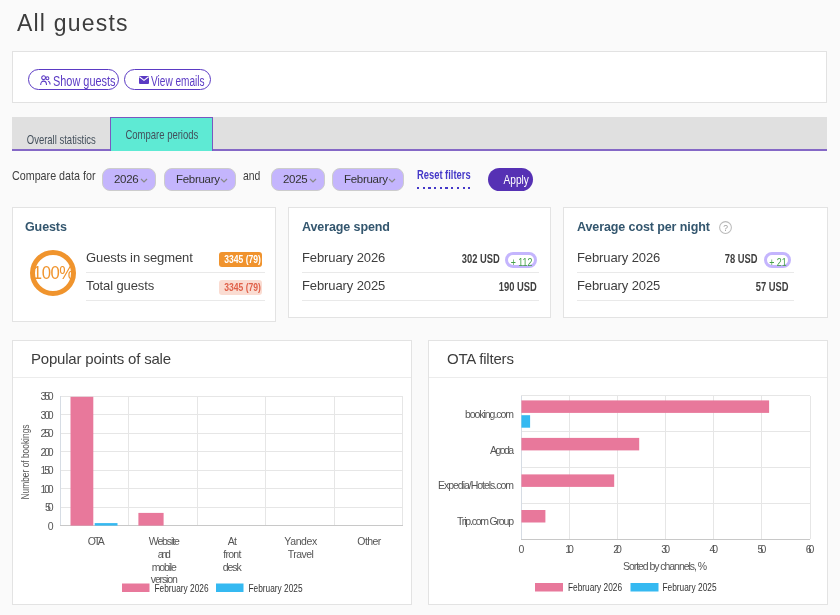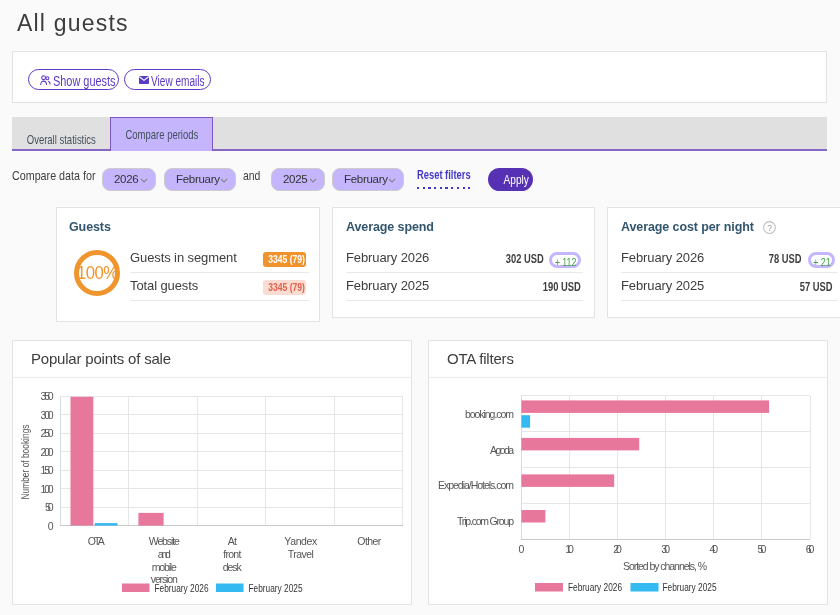--- a/index.html
+++ b/index.html
@@ -9,31 +9,31 @@
 .abs { position:absolute; }
 .sx { display:inline-block; white-space:nowrap; }
 h1 { position:absolute; left:17px; top:10px; font-size:23px; font-weight:400; color:#3d3d3d; letter-spacing:1.2px; }
 .panel { position:absolute; left:12px; top:51px; width:815px; height:52px; background:#fff; border:1px solid #e2e2e2; }
 .btn { position:absolute; top:17px; height:21px; border:1px solid #5b3ac4; border-radius:11px; color:#5b3ac4; font-size:14px; background:#fff; white-space:nowrap;padding-left:24px; }
 .btn svg { position:absolute; }
 .btn .sx { position:absolute; transform-origin:left center; }
 .tabstrip { position:absolute; left:12px; top:117px; width:815px; height:34px; background:#e0e0e0; border-bottom:2px solid #8568c6; }
 .tab { position:absolute; top:117px; height:44px; font-size:13px; color:#44505c; display:flex; align-items:center; justify-content:center; white-space:nowrap; }
 .tab .sx { transform:scaleX(0.73); transform-origin:center; }
-.tab.active { background:#c4b5fd; border:1px solid #7a58c0; border-bottom:none; height:34px; z-index:2; }
+.tab.active { background:#5eead4; border:1px solid #7a58c0; border-bottom:none; height:34px; z-index:2; }
 .filters { position:absolute; left:0; top:160px; width:840px; height:40px; font-size:13px; color:#3e3e3e; }
 .flabel { position:absolute; top:8px; transform-origin:left center; }
 .select { position:absolute; top:8px; height:23px; border:1px solid #ccc; border-radius:8px; background:#c4b5fd; font-size:11.5px; color:#333; }
 .select .sx { position:absolute; left:11px; top:4px; letter-spacing:-0.3px; }
 .select .chev { position:absolute; right:7px; top:9px; }
 .reset { position:absolute; left:417px; top:7px; font-size:13px; font-weight:bold; color:#4438c8; white-space:nowrap; }
 .reset .sx { transform:scaleX(0.72); transform-origin:left center; }
 .apply { position:absolute; left:488px; top:8px; width:45px; height:23px; background:#5631b4; border-radius:12px; color:#fff; font-size:13px; display:flex; align-items:center; justify-content:flex-end; }
 .apply .sx { transform:scaleX(0.78); transform-origin:center; }
-.card { position:absolute; top:207px; background:#fff; border:1px solid #e3e3e3;margin-left:44px; }
+.card { position:absolute; top:207px; background:#fff; border:1px solid #e3e3e3; }
 .ctitle { position:absolute; top:12px; font-size:12.5px; font-weight:bold; color:#33566e; letter-spacing:-0.1px; white-space:nowrap; }
 .row-label { font-size:13px; color:#3e3e3e; letter-spacing:-0.1px; white-space:nowrap; }
 .sep { position:absolute; height:1px; background:#e9e9e9; }
 .badge1 { position:absolute; background:#f0932d; border-radius:3px; color:#fff; font-size:11px; font-weight:bold; height:15px; line-height:15px; text-align:center; white-space:nowrap; }
 .badge1 .sx, .badge2 .sx { transform:scaleX(0.78); transform-origin:center; }
 .badge2 { position:absolute; background:#fadcd2; border-radius:3px; color:#e0614a; font-size:11px; font-weight:bold; height:15px; line-height:15px; text-align:center; white-space:nowrap; }
 .gbadge { position:absolute; border:3px solid #c4b5fd; border-radius:8px; color:#43a047; font-size:11px; height:16px; line-height:14px; text-align:center; white-space:nowrap; }
 .gbadge .sx { transform:scaleX(0.8); transform-origin:center; }
 .val { position:absolute; font-size:13px; font-weight:bold; color:#3e3e3e; white-space:nowrap; }
 .val .sx { transform:scaleX(0.72); transform-origin:right center; }

